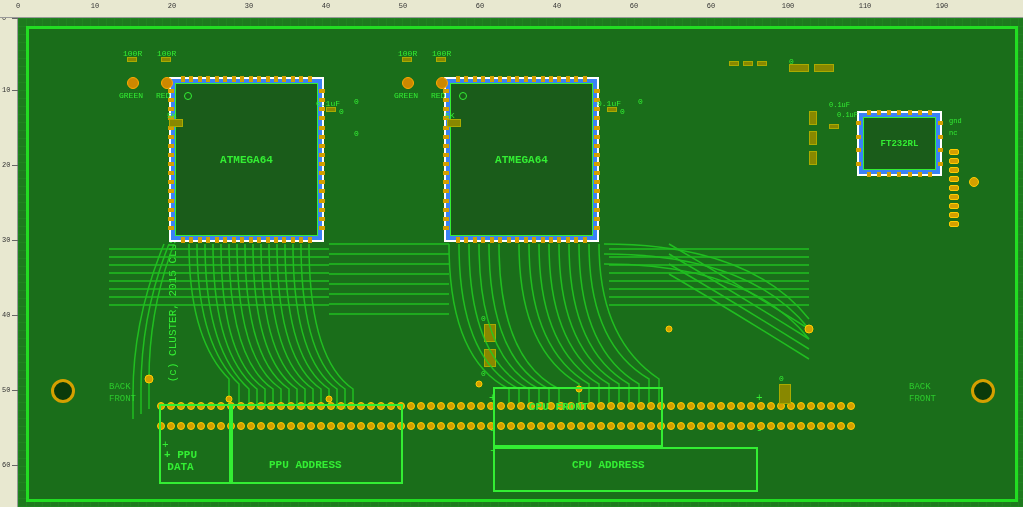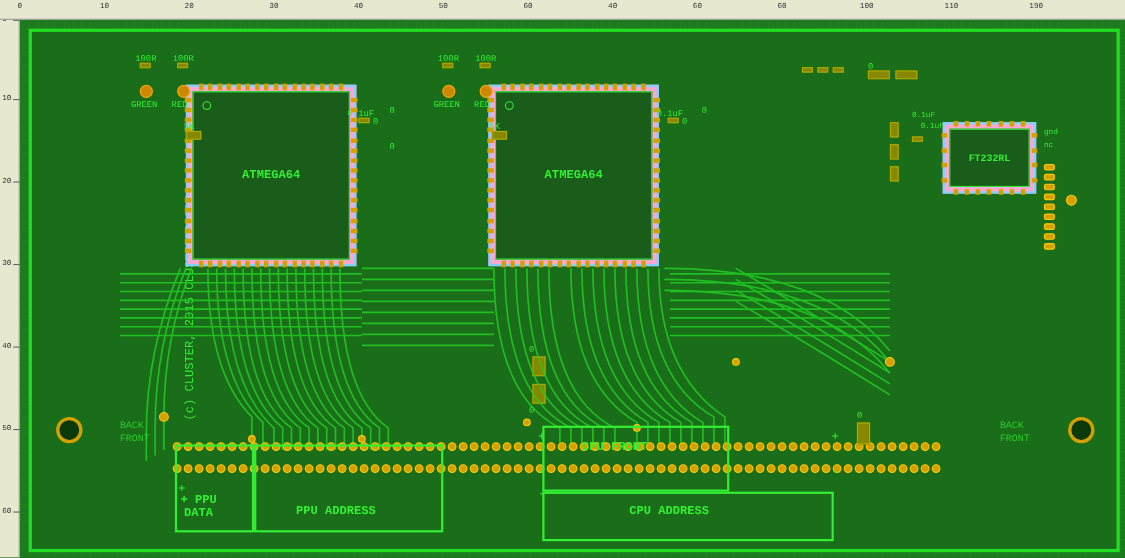--- a/index.html
+++ b/index.html
@@ -94,22 +94,22 @@
     .pad {
       position: absolute;
       border-radius: 50%;
       background: #d4a000;
       border: 1px solid #ffcc00;
     }
 
     
     .ic-chip {
       position: absolute;
-      border: 2px solid #7dd3fc;
-      background: #f9a8d4;
+      border: 2px solid #ffffff;
+      background: #3b82f6;
     }
 
     .ic-chip-inner {
       position: absolute;
       inset: 4px;
       border: 1px solid #33ee33;
       background: #1a5c1a;
       display: flex;
       align-items: center;
       justify-content: center;

